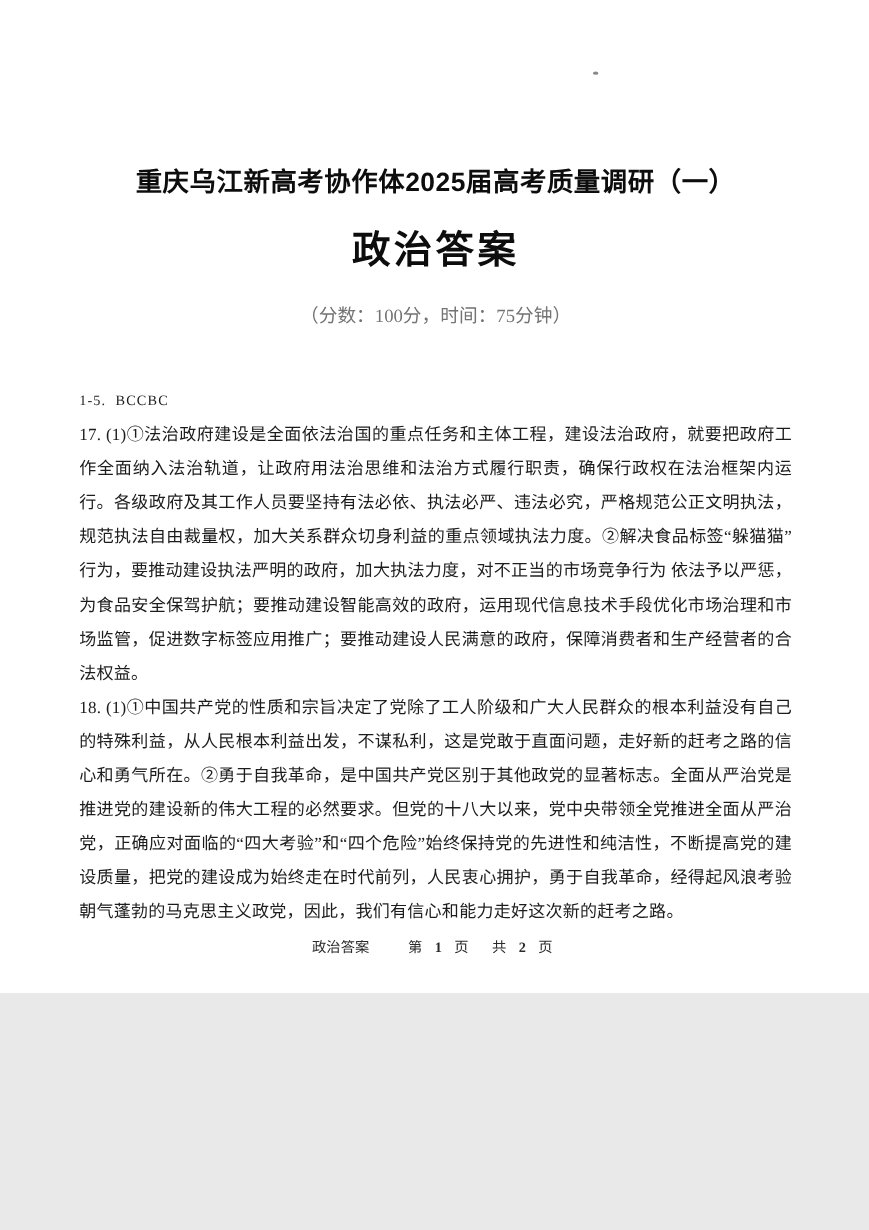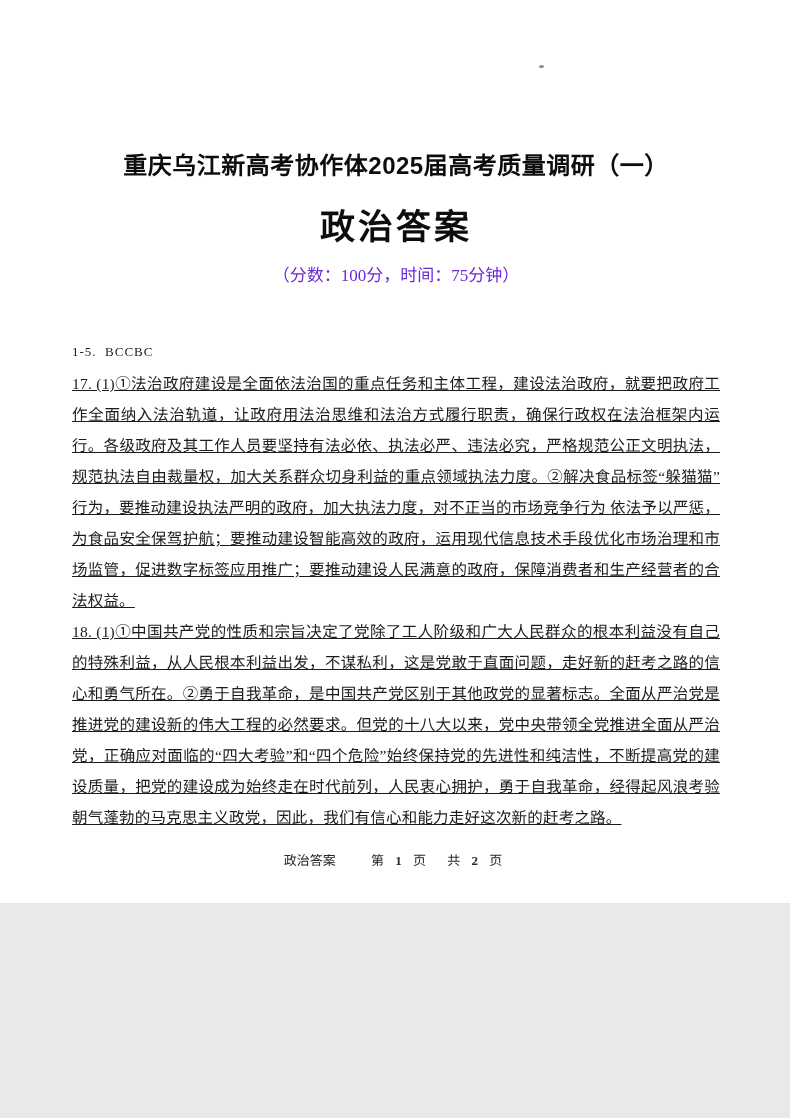--- a/index.html
+++ b/index.html
@@ -39,41 +39,40 @@
     font-family: "Liberation Sans", "DejaVu Sans", sans-serif;
     font-weight: 700;
     font-size: 35px;
     letter-spacing: 3px;
     margin-top: 17px;
     color: #0d0d0d;
   }
   .doc-meta {
     text-align: center;
     font-size: 17px;
-    margin-top: 12px;
-    color: #6d28d9;
+    margin-top: 24px;
+    color: #737373;
   }
   .answer-key {
     margin-top: 50px;
     font-size: 13px;
   }
   .answer-line {
     line-height: 32px;
     letter-spacing: 1px;
     white-space: pre-wrap;
   }
   .body-text {
     margin-top: 0;
     font-size: 15.5px;
   }
   .body-text p {
     line-height: 31px;
     text-align: justify;
     letter-spacing: 0.2px;
-    text-decoration: underline;
   }
   .page-footer {
     position: absolute;
     left: 0;
     right: 0;
     bottom: 34px;
     text-align: center;
     font-size: 13px;
     color: #2a2a2a;
     margin-top: 36px;

